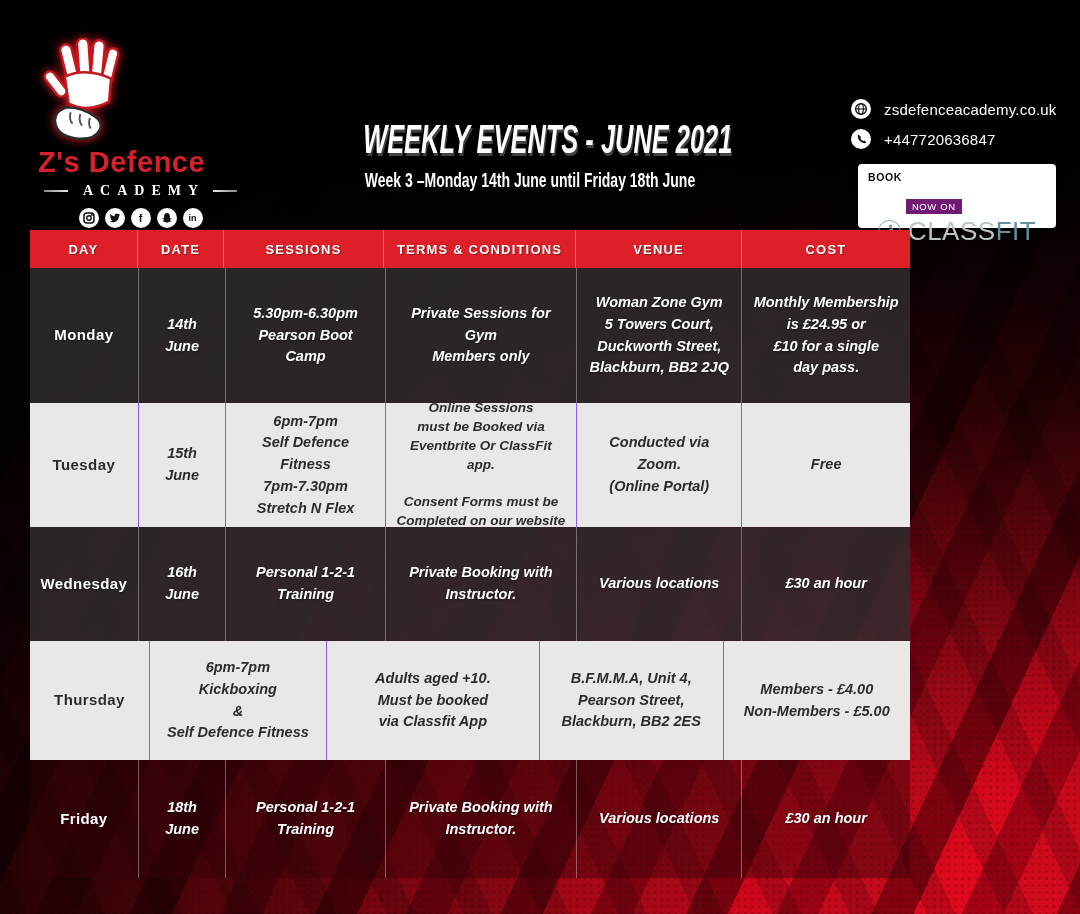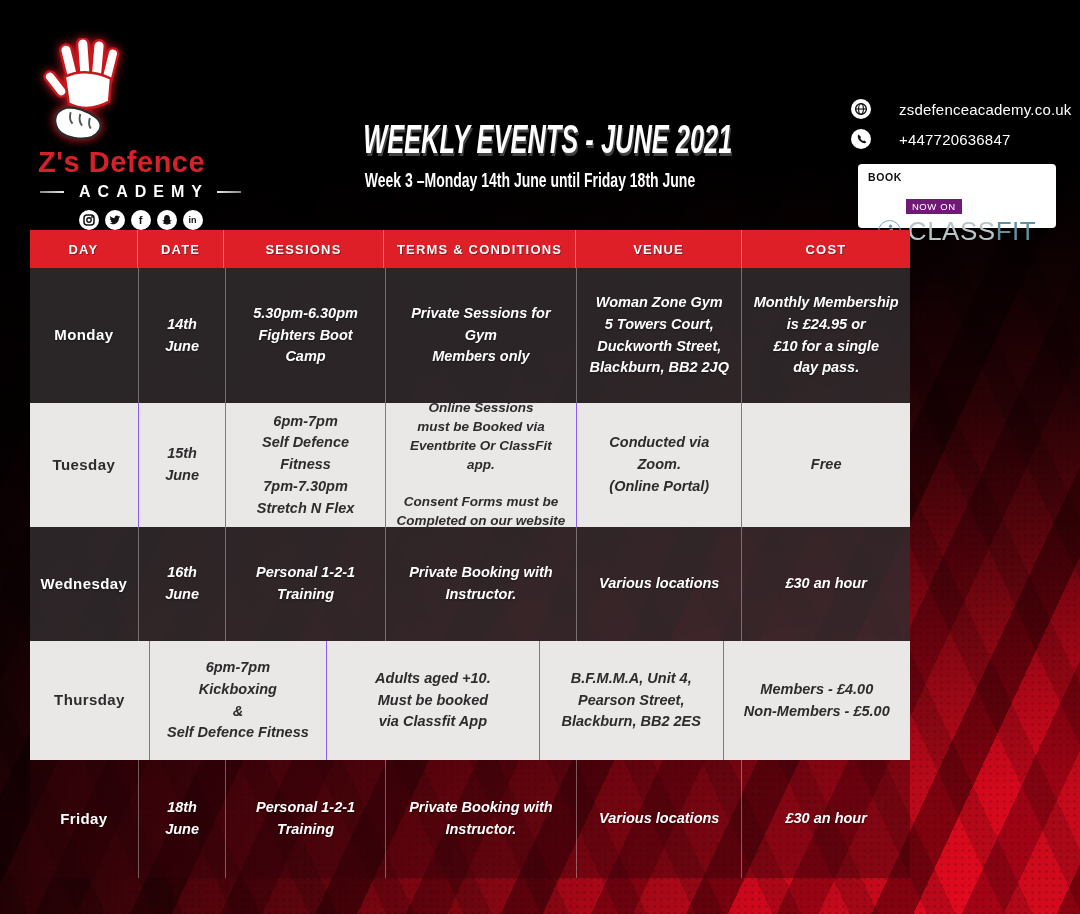--- a/index.html
+++ b/index.html
@@ -13,36 +13,36 @@
       repeating-linear-gradient(115deg, #8c0210 0 38px, #e8091f 38px 82px, #a90315 82px 120px, #d40a1d 120px 168px);
     background-size:7px 7px,100% 100%,100% 100%,100% 100%,100% 100%;}
 
   
   .logo-block{position:absolute;left:38px;top:38px;width:205px;text-align:left;}
   .hand-svg{filter:drop-shadow(0 0 5px rgba(255,30,45,0.85));}
   .brand-title{color:#d6202a;font-size:29px;font-weight:700;letter-spacing:0.5px;margin-top:-4px;white-space:nowrap;}
   .academy-row{display:flex;align-items:center;justify-content:center;gap:8px;margin-top:4px;}
   .academy-dash{width:24px;height:2.5px;background:linear-gradient(90deg,#888,#e8e8e8);}
   .academy-dash.right{background:linear-gradient(90deg,#e8e8e8,#888);}
-  .academy-label{color:#fff;font-size:16px;font-weight:700;letter-spacing:7px;text-indent:7px;white-space:nowrap;}
+  .academy-label{color:#fff;font-size:14px;font-weight:700;letter-spacing:7px;text-indent:7px;white-space:nowrap;font-family:Liberation Serif, serif;}
   .socials{display:flex;gap:6px;justify-content:center;margin-top:9px;}
   .s-ic{width:20px;height:20px;background:#fff;border-radius:50%;display:flex;align-items:center;justify-content:center;color:#111;font-weight:700;font-size:11px;line-height:1;}
 
   
   .title-block{position:absolute;left:250px;top:116px;width:560px;text-align:center;color:#fff;}
   .main-title{display:inline-block;white-space:nowrap;font-size:41px;font-weight:700;font-style:italic;
     transform:scaleX(0.62);transform-origin:center;
     text-shadow:2px 3px 0 rgba(120,120,120,0.55), 4px 6px 5px rgba(0,0,0,0.65);}
   .subtitle-wrap{margin-top:6px;}
   .subtitle{display:inline-block;white-space:nowrap;font-size:20px;font-weight:700;
     transform:scaleX(0.70);transform-origin:center;text-shadow:1px 2px 2px rgba(0,0,0,0.8);}
 
   
   .contact{position:absolute;left:851px;top:99px;color:#fff;font-size:15px;font-weight:500;}
-  .c-line{display:flex;align-items:center;gap:28px;margin-bottom:10px;letter-spacing:0.2px;white-space:nowrap;text-align:right;}
+  .c-line{display:flex;align-items:center;gap:13px;margin-bottom:10px;letter-spacing:0.2px;white-space:nowrap;text-align:right;}
   .ic-circle{flex:0 0 20px;width:20px;height:20px;border-radius:50%;background:#fff;display:flex;align-items:center;justify-content:center;}
   .classfit-card{position:absolute;left:858px;top:164px;width:198px;height:64px;background:#fff;border-radius:4px;
     padding:7px 10px 0;box-sizing:border-box;box-shadow:0 2px 6px rgba(0,0,0,0.4);}
   .book-row{display:flex;align-items:flex-start;gap:4px;}
   .book-label{font-size:10.5px;font-weight:900;color:#0d0d0d;letter-spacing:0.6px;}
   .now-on-badge{background:#701a75;color:#fff;font-size:9.5px;font-weight:400;letter-spacing:0.6px;padding:1.5px 6px 2px;margin-top:28px;}
   .cf-row{display:flex;align-items:center;justify-content:center;gap:7px;margin-top:2px;}
   .cf-circle{width:23px;height:23px;border:1.8px solid #85a7b2;border-radius:50%;box-sizing:border-box;
     display:flex;align-items:center;justify-content:center;}
   .cf-text{font-size:26px;font-weight:400;letter-spacing:0.5px;white-space:nowrap;}
@@ -170,21 +170,21 @@
       <div class="th w3">SESSIONS</div>
       <div class="th w4">TERMS &amp; CONDITIONS</div>
       <div class="th w5">VENUE</div>
       <div class="th w6">COST</div>
     </div>
 
     <div class="trow dark r0">
       <div class="td day w1">Monday</div>
       <div class="td w2">14th June</div>
       <div class="td w3">5.30pm-6.30pm
-Fighters Boot Camp</div>
+Pearson Boot Camp</div>
       <div class="td w4">Private Sessions for
 Gym
 Members only</div>
       <div class="td w5">Woman Zone Gym
 5 Towers Court,
 Duckworth Street,
 Blackburn, BB2 2JQ</div>
       <div class="td w6">Monthly Membership
 is £24.95 or
 £10 for a single

